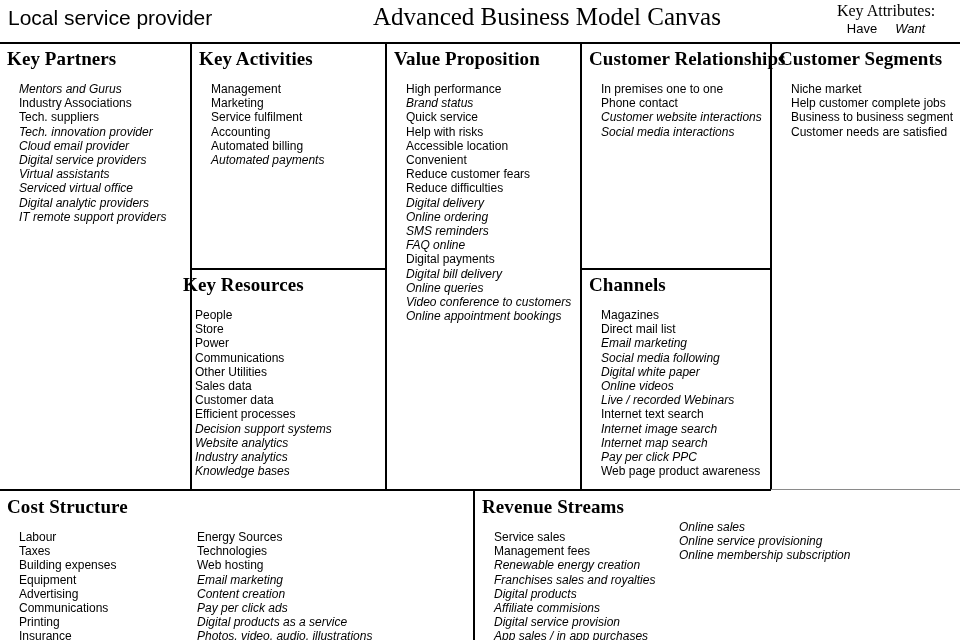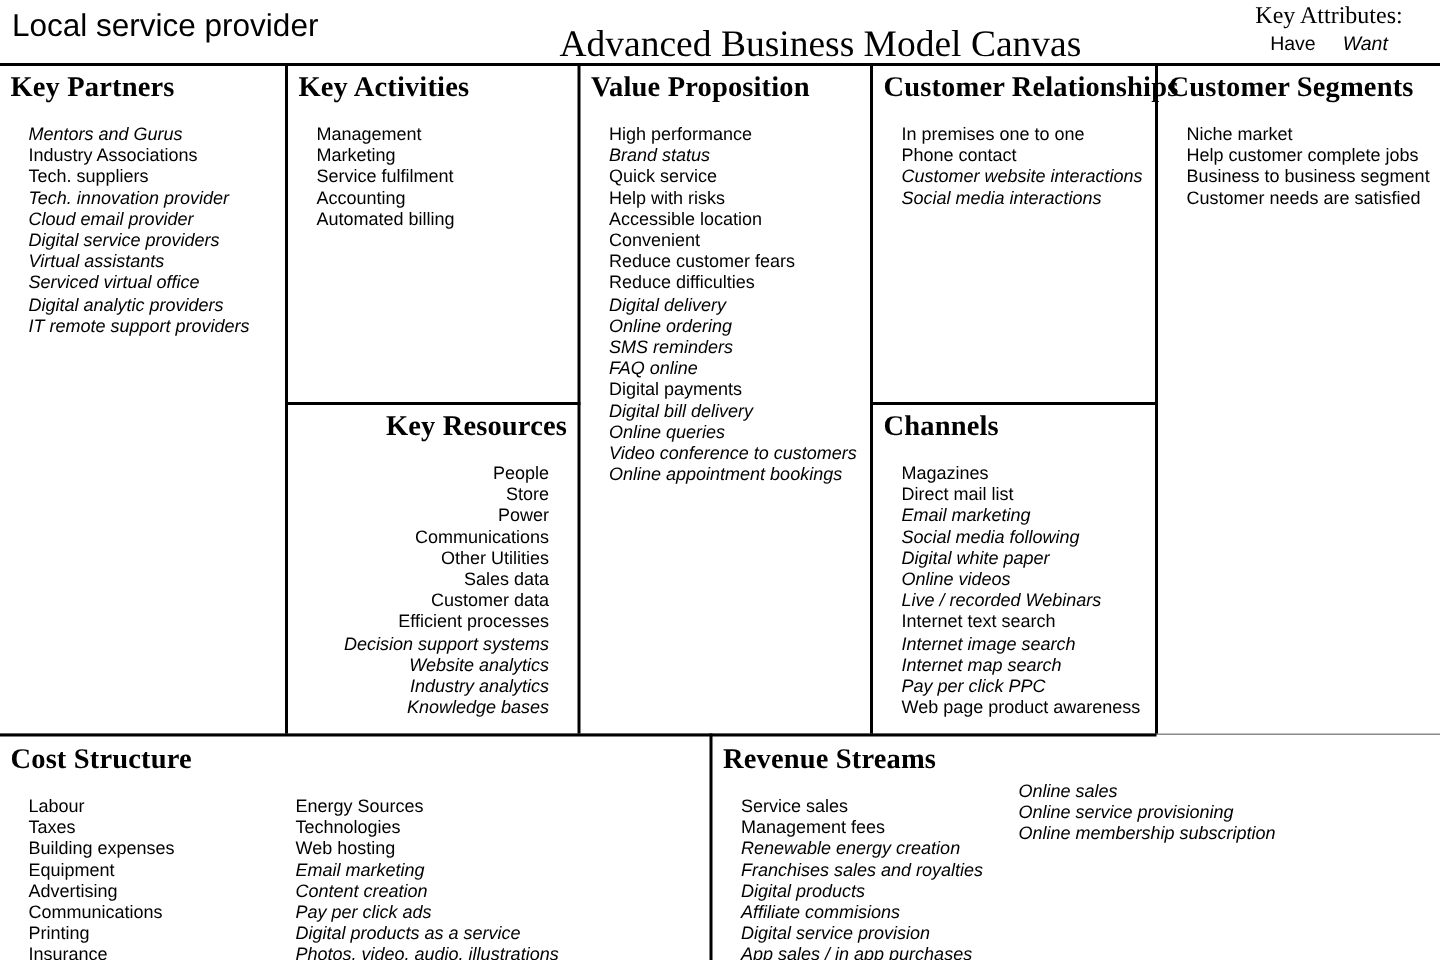--- a/index.html
+++ b/index.html
@@ -24,21 +24,21 @@
   }
   .doc-title {
     position: absolute;
     left: 8px; top: 6px;
     font-size: 21px;
     font-family: "Liberation Sans", sans-serif;
     white-space: nowrap;
   }
   .canvas-title {
     position: absolute;
-    left: 373px; top: 16px;
+    left: 373px; top: 3px;
     font-family: "Liberation Serif", serif;
     font-size: 25px;
     white-space: nowrap;
   }
   .legend {
     position: absolute;
     left: 812px; top: 2px;
     width: 148px;
     font-family: "Liberation Serif", serif;
   }
@@ -162,24 +162,25 @@
   </div>
 
   <div class="block" style="left:192px; top:44px; width:193px; height:224px;">
     <h2>Key Activities</h2>
     <ul class="items">
         <li class="have">Management</li>
         <li class="have">Marketing</li>
         <li class="have">Service fulfilment</li>
         <li class="have">Accounting</li>
         <li class="have">Automated billing</li>
-      </ul>
-  </div>
-
-  <div class="block" style="left:192px; top:270px; width:193px; height:220px;text-align:right;">
+        <li class="want">Automated payments</li>
+      </ul>
+  </div>
+
+  <div class="block" style="left:176px; top:270px; width:193px; height:220px;">
     <h2>Key Resources</h2>
     <ul class="items">
         <li class="have">People</li>
         <li class="have">Store</li>
         <li class="have">Power</li>
         <li class="have">Communications</li>
         <li class="have">Other Utilities</li>
         <li class="have">Sales data</li>
         <li class="have">Customer data</li>
         <li class="have">Efficient processes</li>

